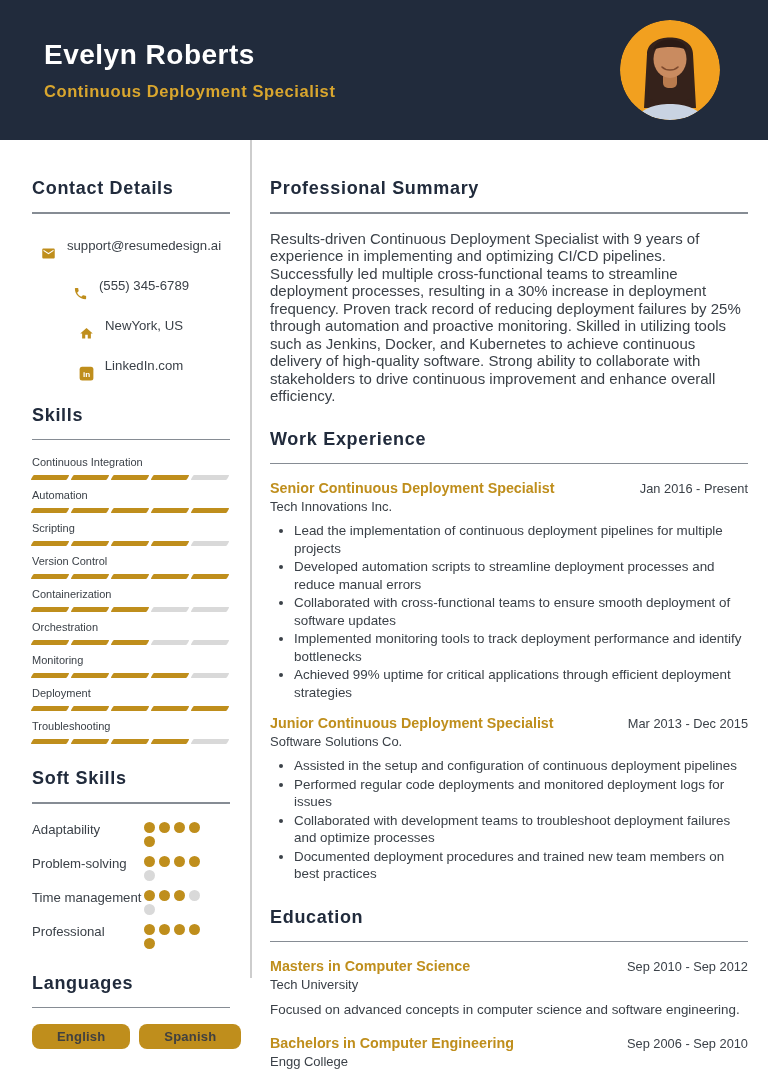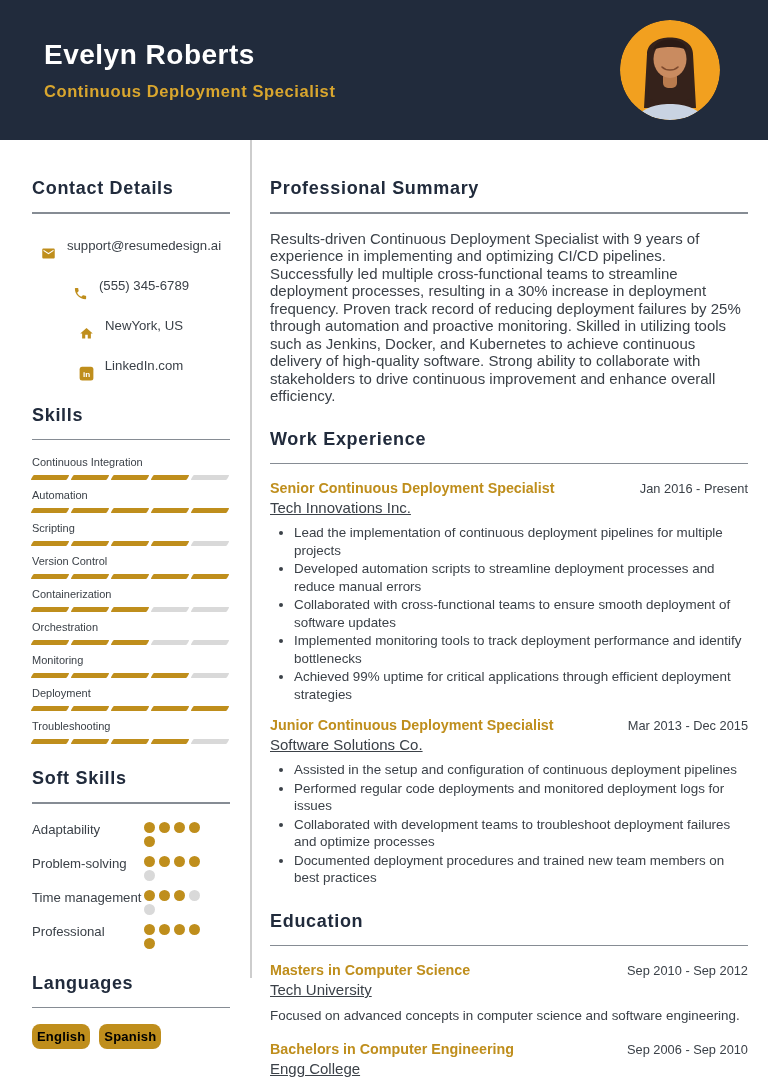--- a/index.html
+++ b/index.html
@@ -64,31 +64,31 @@
   
   .srow { display: flex; align-items: flex-start; margin-bottom: 7px; }
   .slabel { width: 112px; flex: none; font-size: 13.2px; color: var(--text); line-height: 1.45; }
   .dots { width: 60px; display: flex; flex-wrap: wrap; gap: 3px 4px; padding-top: 2px; }
   .dot { width: 11px; height: 11px; border-radius: 50%; background: var(--bar_empty); }
   .dot.filled { background: var(--gold); }
 
   
   .pills { display: flex; gap: 9px; margin-top: 2px; }
   .pill {
-    background: var(--gold); color: #000000; font-size: 13px; font-weight: 700;
-    padding: 5px 5px; border-radius: 8px; letter-spacing: 0.2px;
+    background: var(--gold); color: #404040; font-size: 13px; font-weight: 700;
+    padding: 5px 25px; border-radius: 8px; letter-spacing: 0.2px;
   }
 
   
   .body-text { margin: 0; font-size: 15px; line-height: 17.5px; color: var(--text); }
   .job { margin-bottom: 14px; }
   .jobhead { display: flex; justify-content: space-between; align-items: baseline; }
   .jtitle { margin: 0; font-size: 14.3px; font-weight: 700; color: var(--gold); }
   .jdate { font-size: 12.8px; color: var(--text); white-space: nowrap; padding-left: 12px; }
-  .jcompany { font-size: 15px; color: var(--text); margin-top: 3px; text-decoration: underline; }
+  .jcompany { font-size: 13px; color: var(--text); margin-top: 3px; }
   .jbullets { margin: 8px 0 0 0; padding-left: 24px; }
   .jbullets li { font-size: 13.4px; line-height: 17.5px; color: var(--text); margin-bottom: 1px; }
   .edu { margin-bottom: 16px; }
   .edudesc { margin: 9px 0 0 0; font-size: 13.4px; line-height: 17.5px; color: var(--text); }
 </style>
 </head>
 <body>
 
 <div class="page">
 

